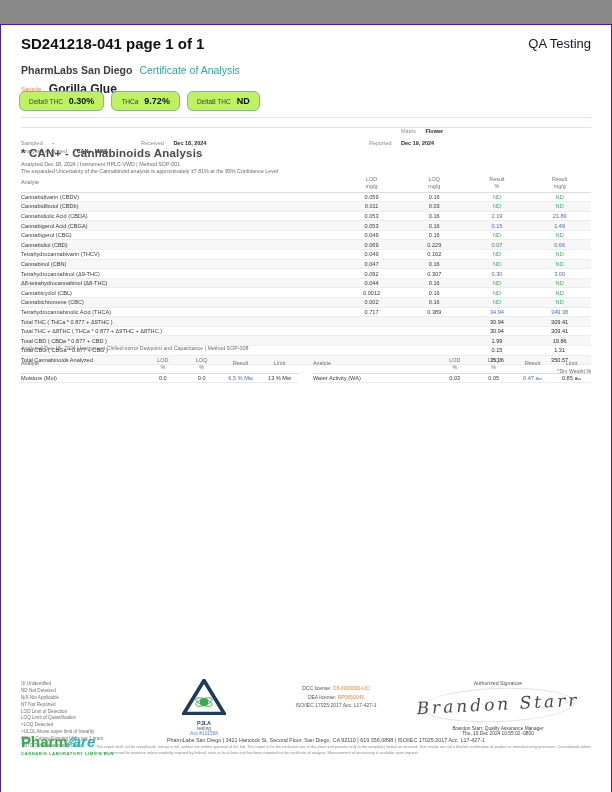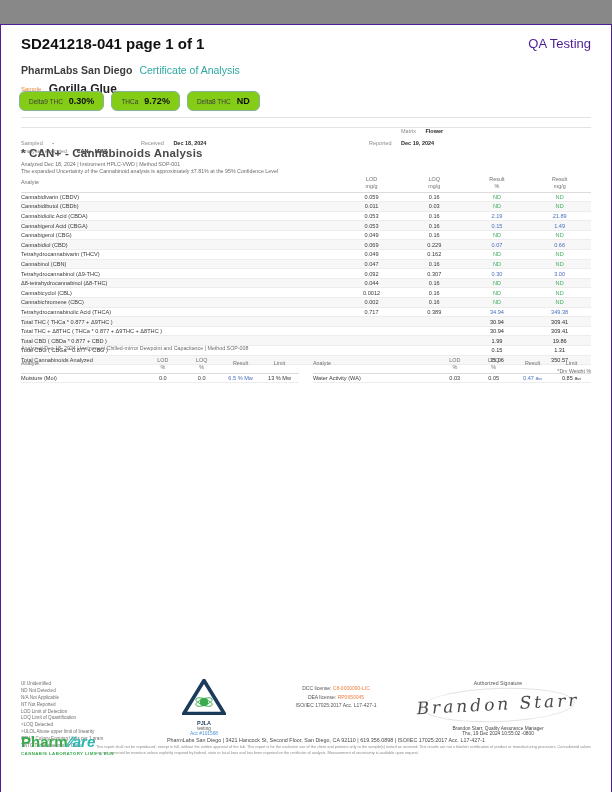--- a/index.html
+++ b/index.html
@@ -4,30 +4,30 @@
 <style>
   * { margin:0; padding:0; box-sizing:border-box; }
   html,body { background:#888; }
   body { display:flex; justify-content:center; font-family:"Liberation Sans", sans-serif; }
   .page {
     position:relative; width:612px; height:792px; background:#ffffff;
     border:1px solid #4c1d95; overflow:hidden; color:#333;margin-top:24px;
   }
   
   .doc-id { position:absolute; left:20px; top:10px; font-size:15px; font-weight:bold; color:#111; }
-  .qa-label { position:absolute; right:20px; top:11px; font-size:13px; color:#4c1d95; }
+  .qa-label { position:absolute; right:20px; top:11px; font-size:13px; color:#0f172a; }
   .lab-line { position:absolute; left:20px; top:39px; font-size:10.5px; }
   .lab-name { font-weight:bold; color:#3d3d3d; }
   .coa-label { color:#2fa8a2; margin-left:4px; }
   .sample-line { position:absolute; left:20px; top:54px; }
   .sample-label { font-size:6px; color:#e8833a; vertical-align:2px; margin-right:3px; }
   .sample-name { font-size:12px; font-weight:bold; color:#222; }
   .badges { position:absolute; left:18px; top:66px; display:flex; gap:7px; }
   .badge {
-    background:#84cc16; border:1px solid #85b598; border-radius:6px;
+    background:#bef264; border:1px solid #85b598; border-radius:6px;
     padding:4px 9px; display:flex; align-items:center; white-space:nowrap;
   }
   .badge .b-label { font-size:6.5px; color:#3c3c3c; }
   .badge .b-formula { font-size:4.6px; color:#555; margin-left:3px; }
   .badge .b-value { font-size:9px; font-weight:bold; color:#0d0d0d; margin-left:6px; }
   
   .sd-logo { position:absolute; right:22px; top:40px; display:flex; align-items:center; }
   .sd-emblem { width:34px; height:34px; border-radius:50%;
     background:conic-gradient(from 210deg, #2e8f8a 0 90deg, #7da05c 90deg 200deg, #b9a36b 200deg 260deg, #5b9b55 260deg 360deg);
     position:relative; margin-right:4px; }

